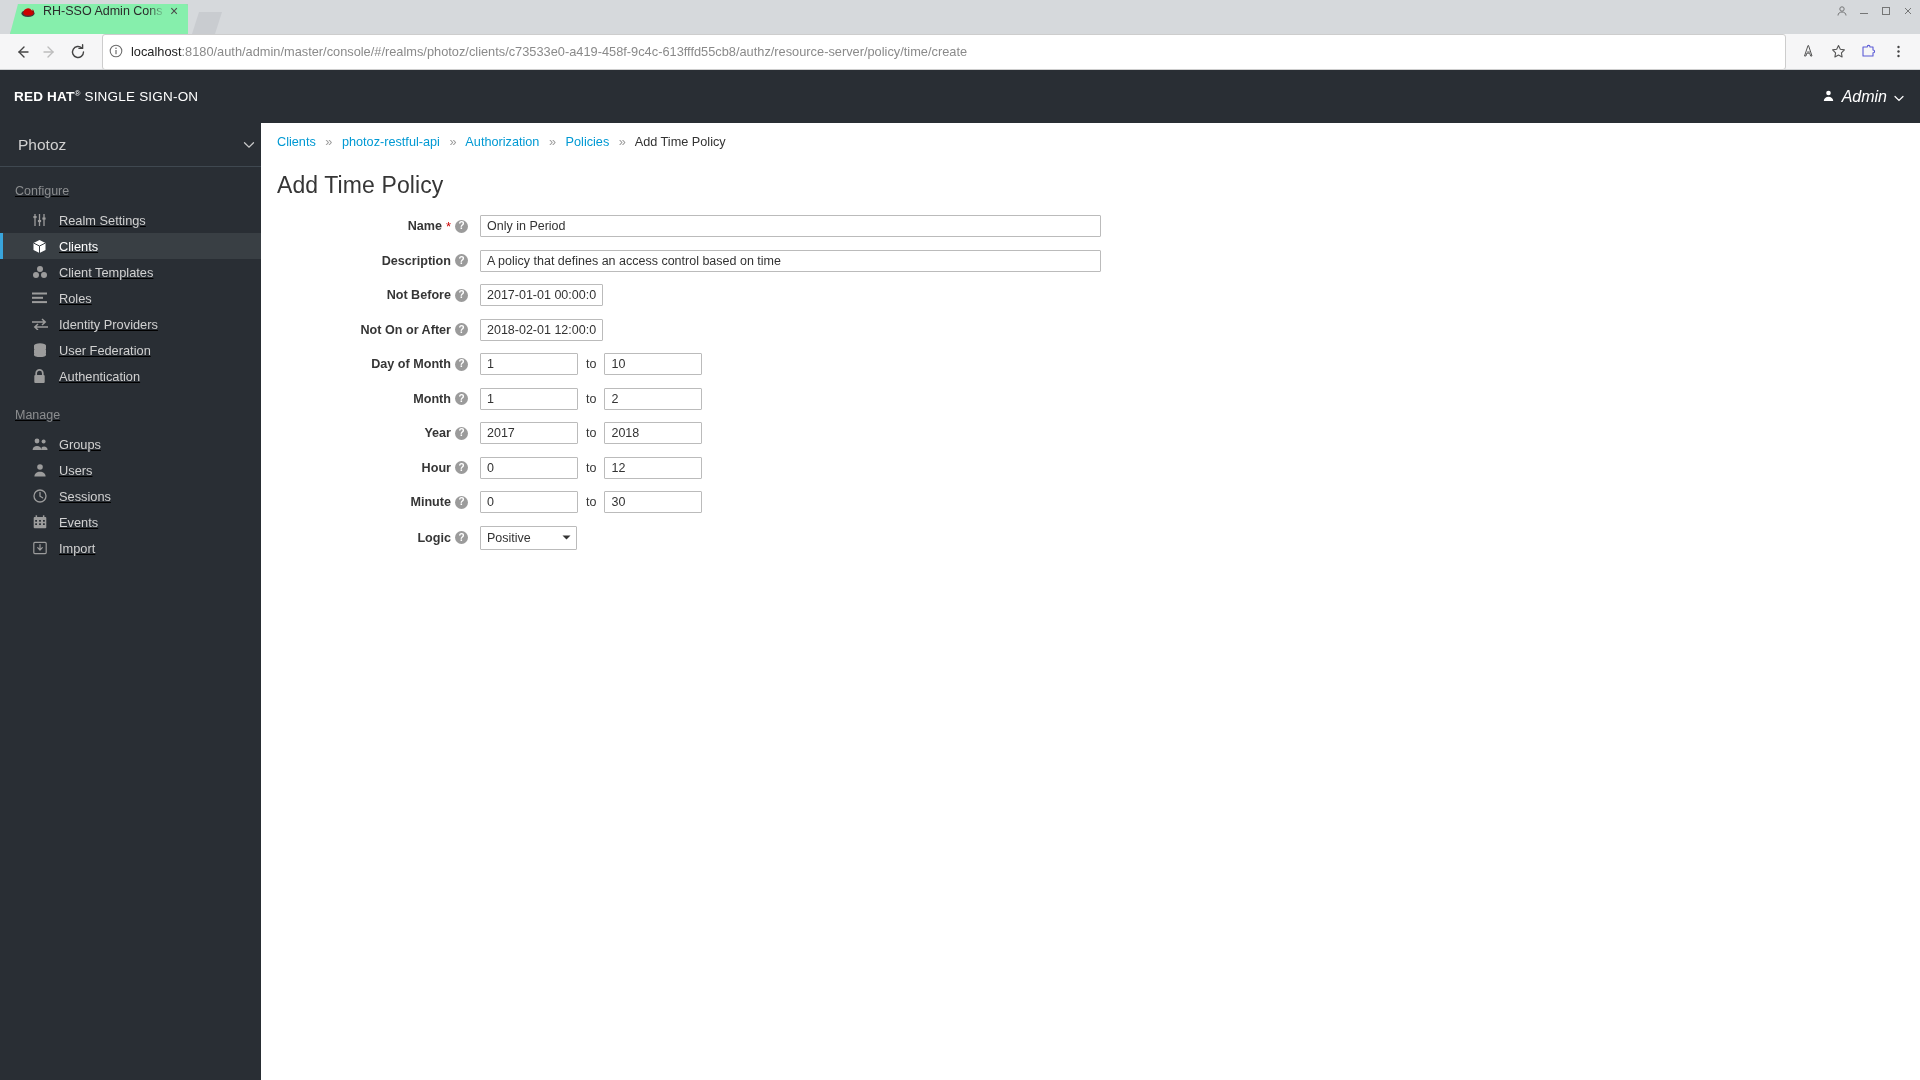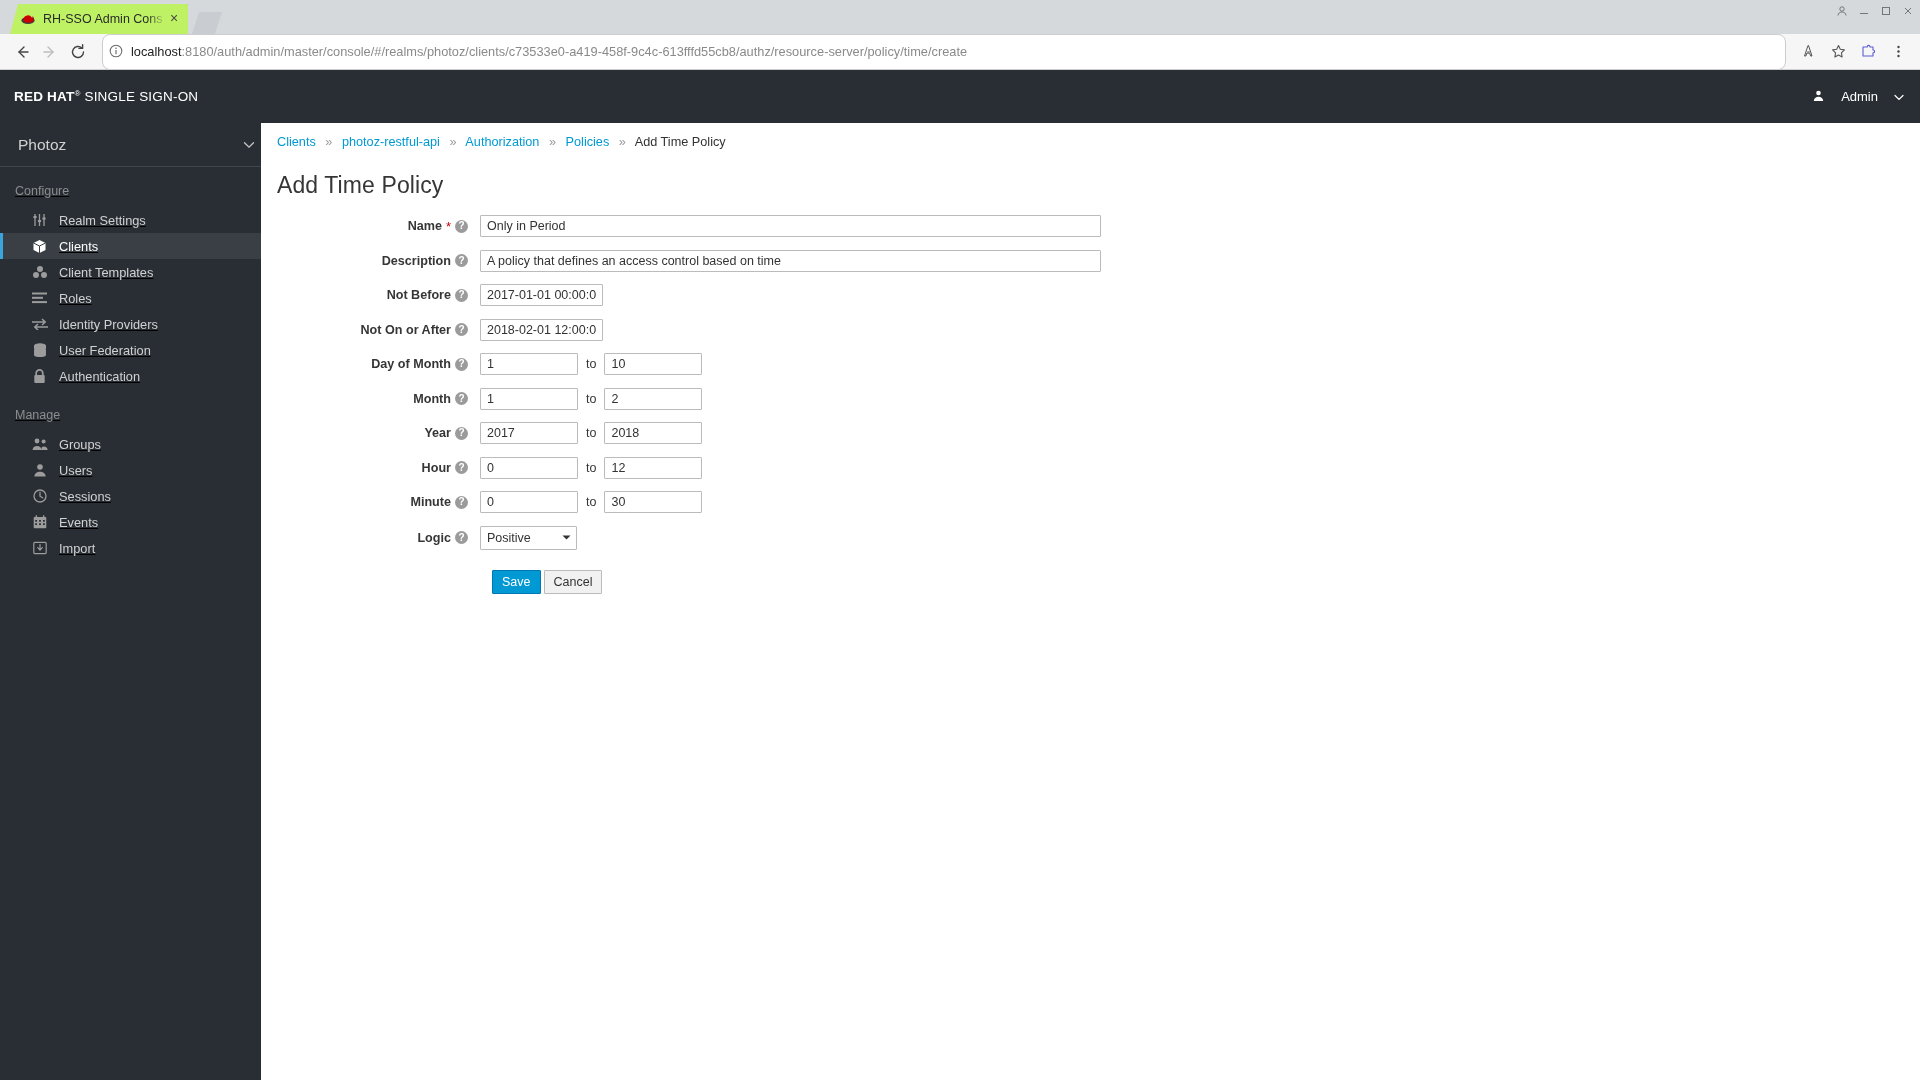--- a/index.html
+++ b/index.html
@@ -18,25 +18,24 @@
     height: 34px;
     background: #d6d9dc;
     position: relative;
     display: flex;
     align-items: flex-end;
     padding-left: 10px;
   }
   .tab {
     height: 30px;
     width: 178px;
-    background: #bef264;
+    background: #86efac;
     border-top-left-radius: 2px;
     border-top-right-radius: 2px;
     display: flex;
-    align-items: center;
     padding: 0 6px 0 10px;
     position: relative;
     transform: skewX(0deg);
     box-shadow: 0 0 0 1px #b9bcbf;
     clip-path: polygon(8px 0, 100% 0, 100% 100%, 0 100%);
   }
   .tab-favicon {
     width: 16px; height: 16px;
     margin-right: 7px;
     flex: 0 0 auto;
@@ -89,21 +88,21 @@
     display: flex; align-items: center; justify-content: center;
     color: #5a5a5a;
     flex: 0 0 auto;
   }
   .nav-icon.disabled { color: #bdbdbd; }
   .urlbar {
     flex: 1 1 auto;
     height: 36px;
     background: #fff;
     border: 1px solid #cdcdcd;
-    border-radius: 8px;
+    border-radius: 3px;
     margin: 0 8px 0 10px;
     display: flex;
     align-items: center;
     padding: 0 6px;
     overflow: hidden;
   }
   .url-info {
     width: 16px; height: 16px;
     margin-right: 6px;
     flex: 0 0 auto;
@@ -138,25 +137,26 @@
   .brand {
     color: #fff;
     font-size: 13.5px;
     letter-spacing: .2px;
   }
   .brand b { font-weight: bold; }
   .brand .reg { font-size: 8px; vertical-align: top; }
   .brand .light { font-weight: normal; }
   .user-menu {
     color: #fff;
-    font-size: 13px;
-    display: flex;
-    align-items: center;
-    gap: 16px;
+    font-size: 16px;
+    display: flex;
+    align-items: center;
+    gap: 7px;
     cursor: pointer;
+    font-style: italic;
   }
 
   .body-row { flex: 1 1 auto; display: flex; min-height: 0; }
 
   .sidebar {
     width: 261px;
     background: #292e34;
     flex: 0 0 auto;
     display: flex;
     flex-direction: column;
@@ -706,22 +706,18 @@
             <span class="sel-wrap">
               <select class="inp" id="logic-select"><option value="Positive">Positive</option><option value="Negative">Negative</option></select>
               <span class="sel-caret">
                 <svg width="9" height="6" viewBox="0 0 9 6">
                     <path d="M0.5 1l4 4 4-4" fill="#333"></path>
                   </svg>
               </span>
             </span>
           </div>
 
-          <div class="btn-row">
-            <button class="btn btn-primary">Save</button>
-            <button class="btn btn-default">Cancel</button>
-          </div>
 
         </div>
       </div>
     </div>
   </div>
 </div>
 
 </body></html>

